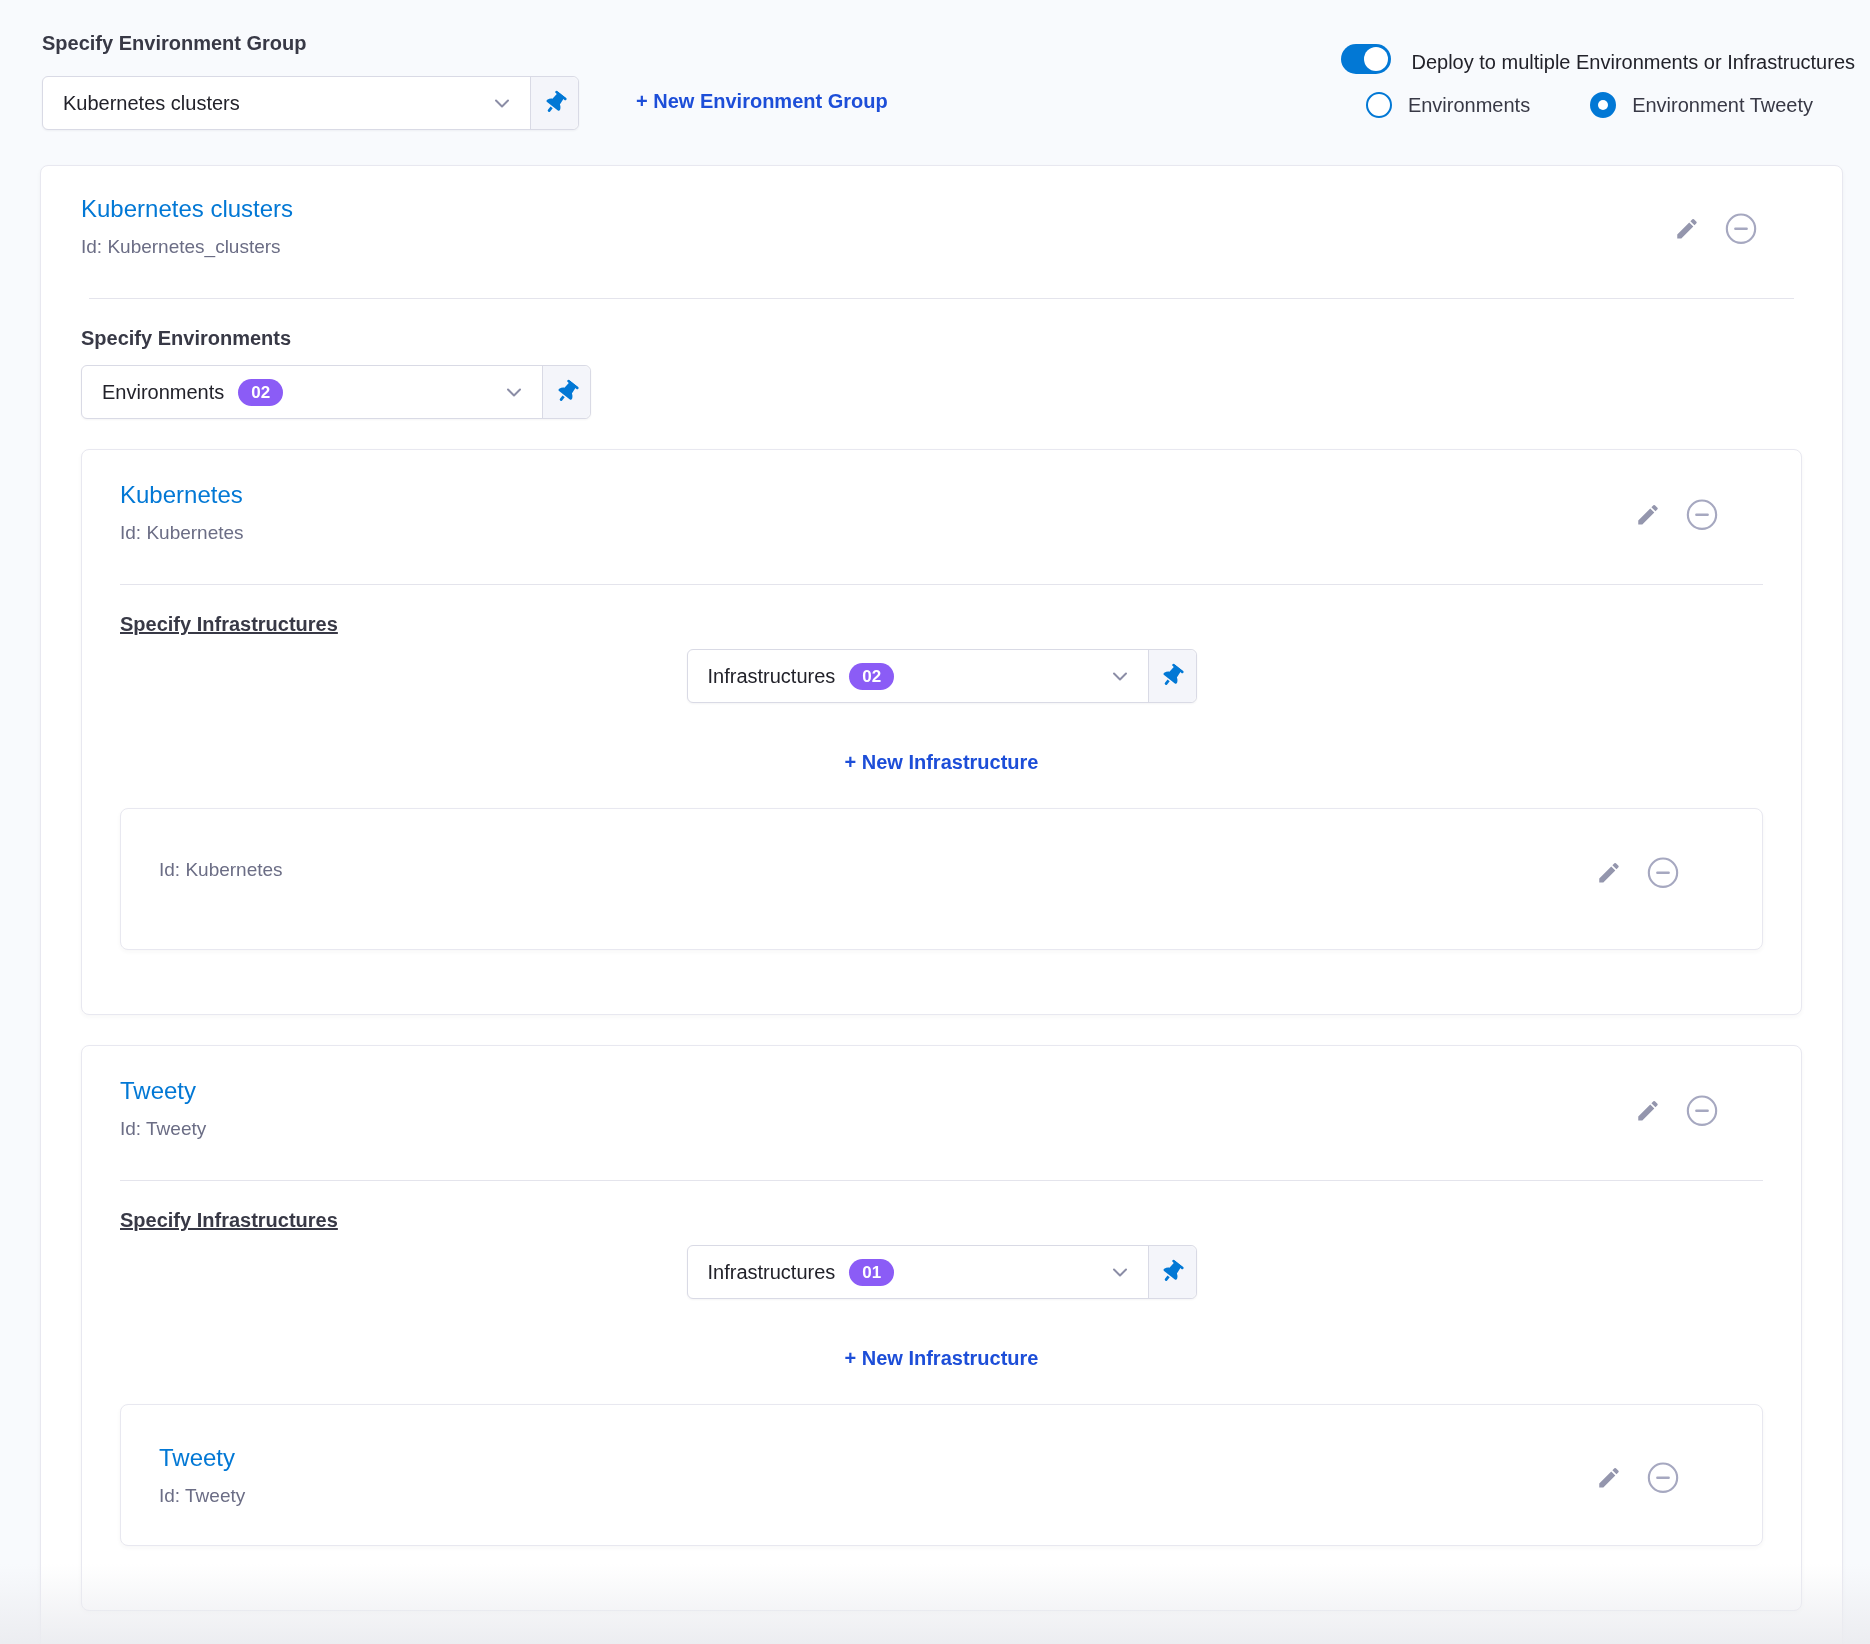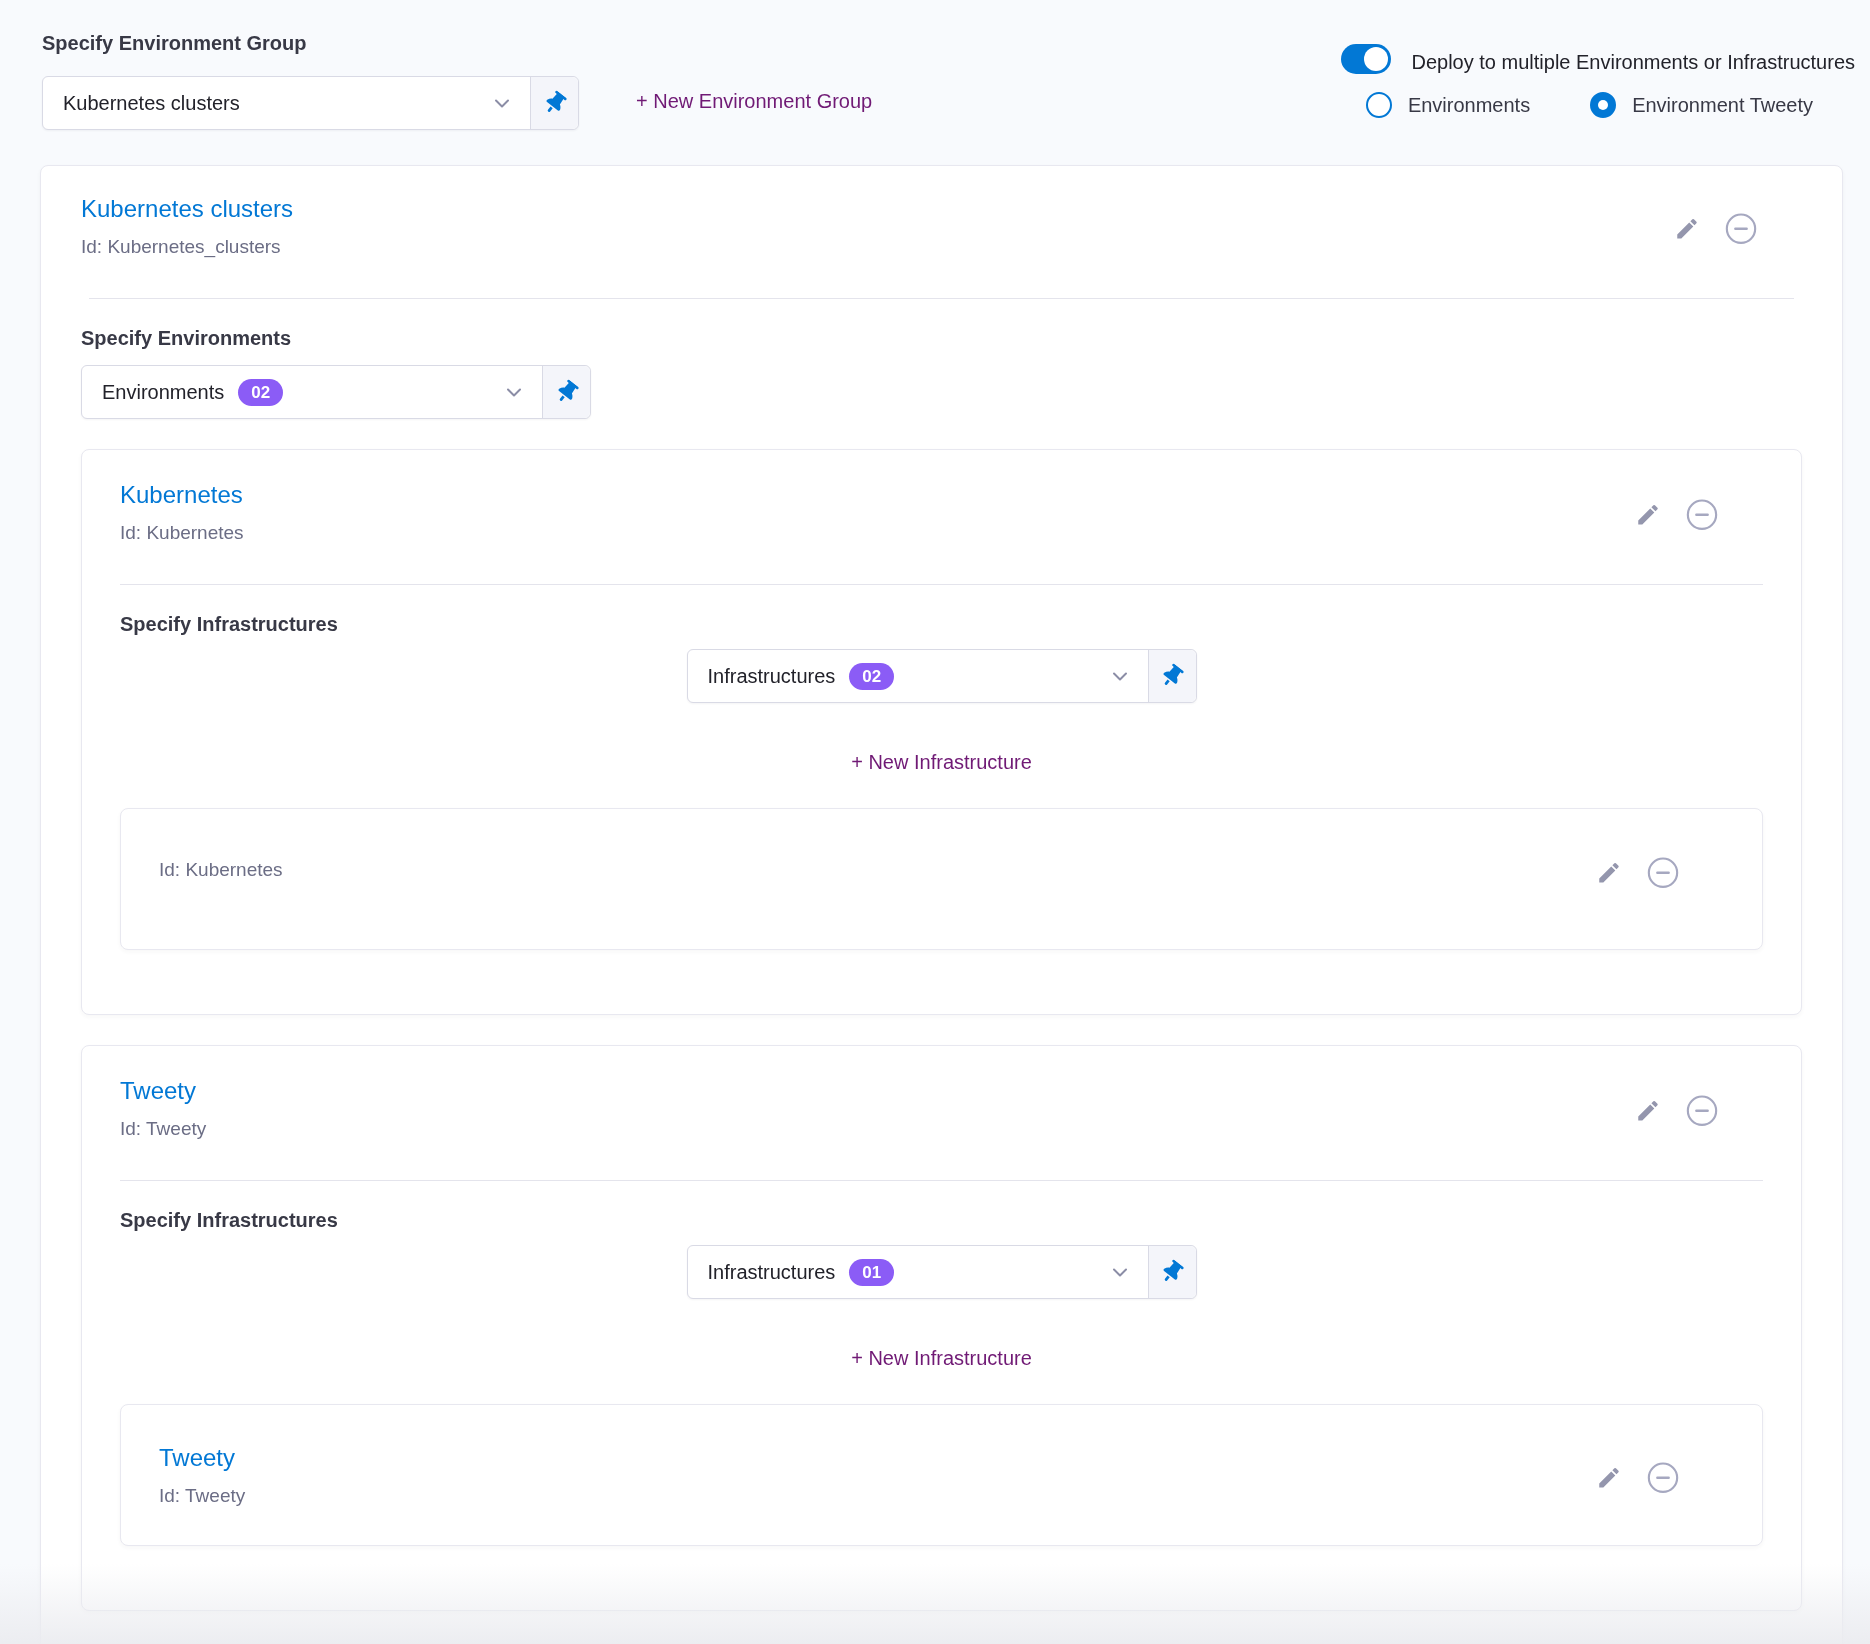--- a/index.html
+++ b/index.html
@@ -24,21 +24,21 @@
   }
   .select-chevron{margin-left:auto; display:flex; align-items:center;}
   .select-pin{
     width:47px; border-left:1px solid #d9dae5; background:#f4f5fa;
     display:flex; align-items:center; justify-content:center;
     border-radius:0 6px 6px 0; cursor:pointer;
   }
   .pin-svg{transform:rotate(38deg);}
   .top-select{position:absolute; left:42px; top:76px; width:537px;}
   .link{
-    color:#701a75; font-size:20px; font-weight:400; text-decoration:none; white-space:nowrap; cursor:pointer;
+    color:#1d4ed8; font-size:20px; font-weight:700; text-decoration:none; white-space:nowrap; cursor:pointer;
   }
   .hdr-link{position:absolute; left:636px; top:90px;}
   .toggle-row{position:absolute; top:44px; right:22px; display:flex; align-items:flex-end; gap:20px;}
   .toggle{
     position:relative; width:50px; height:30px; border-radius:16px; background:#0278d5; cursor:pointer;
   }
   .toggle-knob{position:absolute; top:3px; right:3px; width:24px; height:24px; border-radius:50%; background:#fff;}
   .toggle-label{font-size:20px; color:#22222a;}
   .radio-row{position:absolute; top:92px; right:64px; display:flex; align-items:center; gap:60px;}
   .radio-opt{display:flex; align-items:center; gap:16px; cursor:pointer;}
@@ -59,21 +59,21 @@
   .card-title{font-size:24px; line-height:30px; font-weight:500; color:#0278d5;}
   .card-id{margin-top:12px; font-size:19px; line-height:22px; color:#6b6d85;}
   .head-actions{position:absolute; right:44px; top:50%; transform:translateY(-42%); display:flex; align-items:center; gap:24px;}
   .icon-btn{border:none; background:none; padding:0; cursor:pointer; display:flex; align-items:center;}
   .divider{height:1px; background:#e4e4ec; margin:40px 8px 0;}
   .section-label{margin-top:28px; font-size:20px; line-height:22px; font-weight:700; color:#383946;}
   .select-row{margin-top:16px; display:flex; align-items:center; gap:48px;}
   .inner-select{width:510px;}
   .env-card{margin-top:30px; padding:30px 38px 64px;}
   .env-card .divider{margin:40px 0 0;}
-  .env-card .section-label{margin-top:28px;}
+  .env-card .section-label{margin-top:28px;text-decoration:underline;}
   .env-card .select-row{margin-top:14px;flex-direction:column;}
   .infra-card{margin-top:34px; height:142px; padding:38px 38px;}
   .infra-card + .infra-card{margin-top:32px;}
   .bottom-fade{
     position:absolute; left:0; right:0; bottom:0; height:80px; pointer-events:none;
     background:linear-gradient(180deg, rgba(240,241,244,0) 0%, rgba(235,236,240,.95) 100%);
   }
 </style>
 </head>
 <body>

